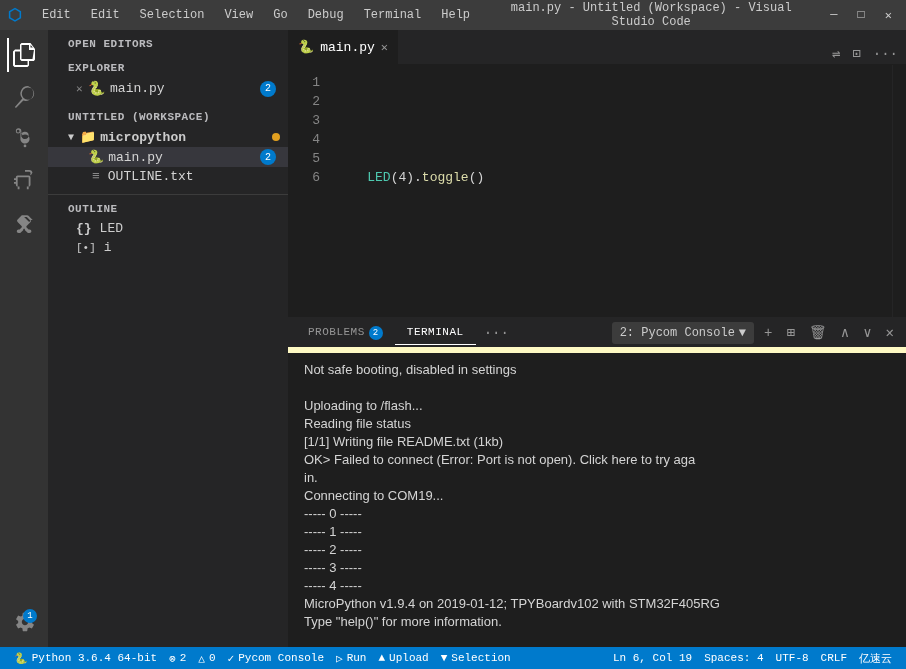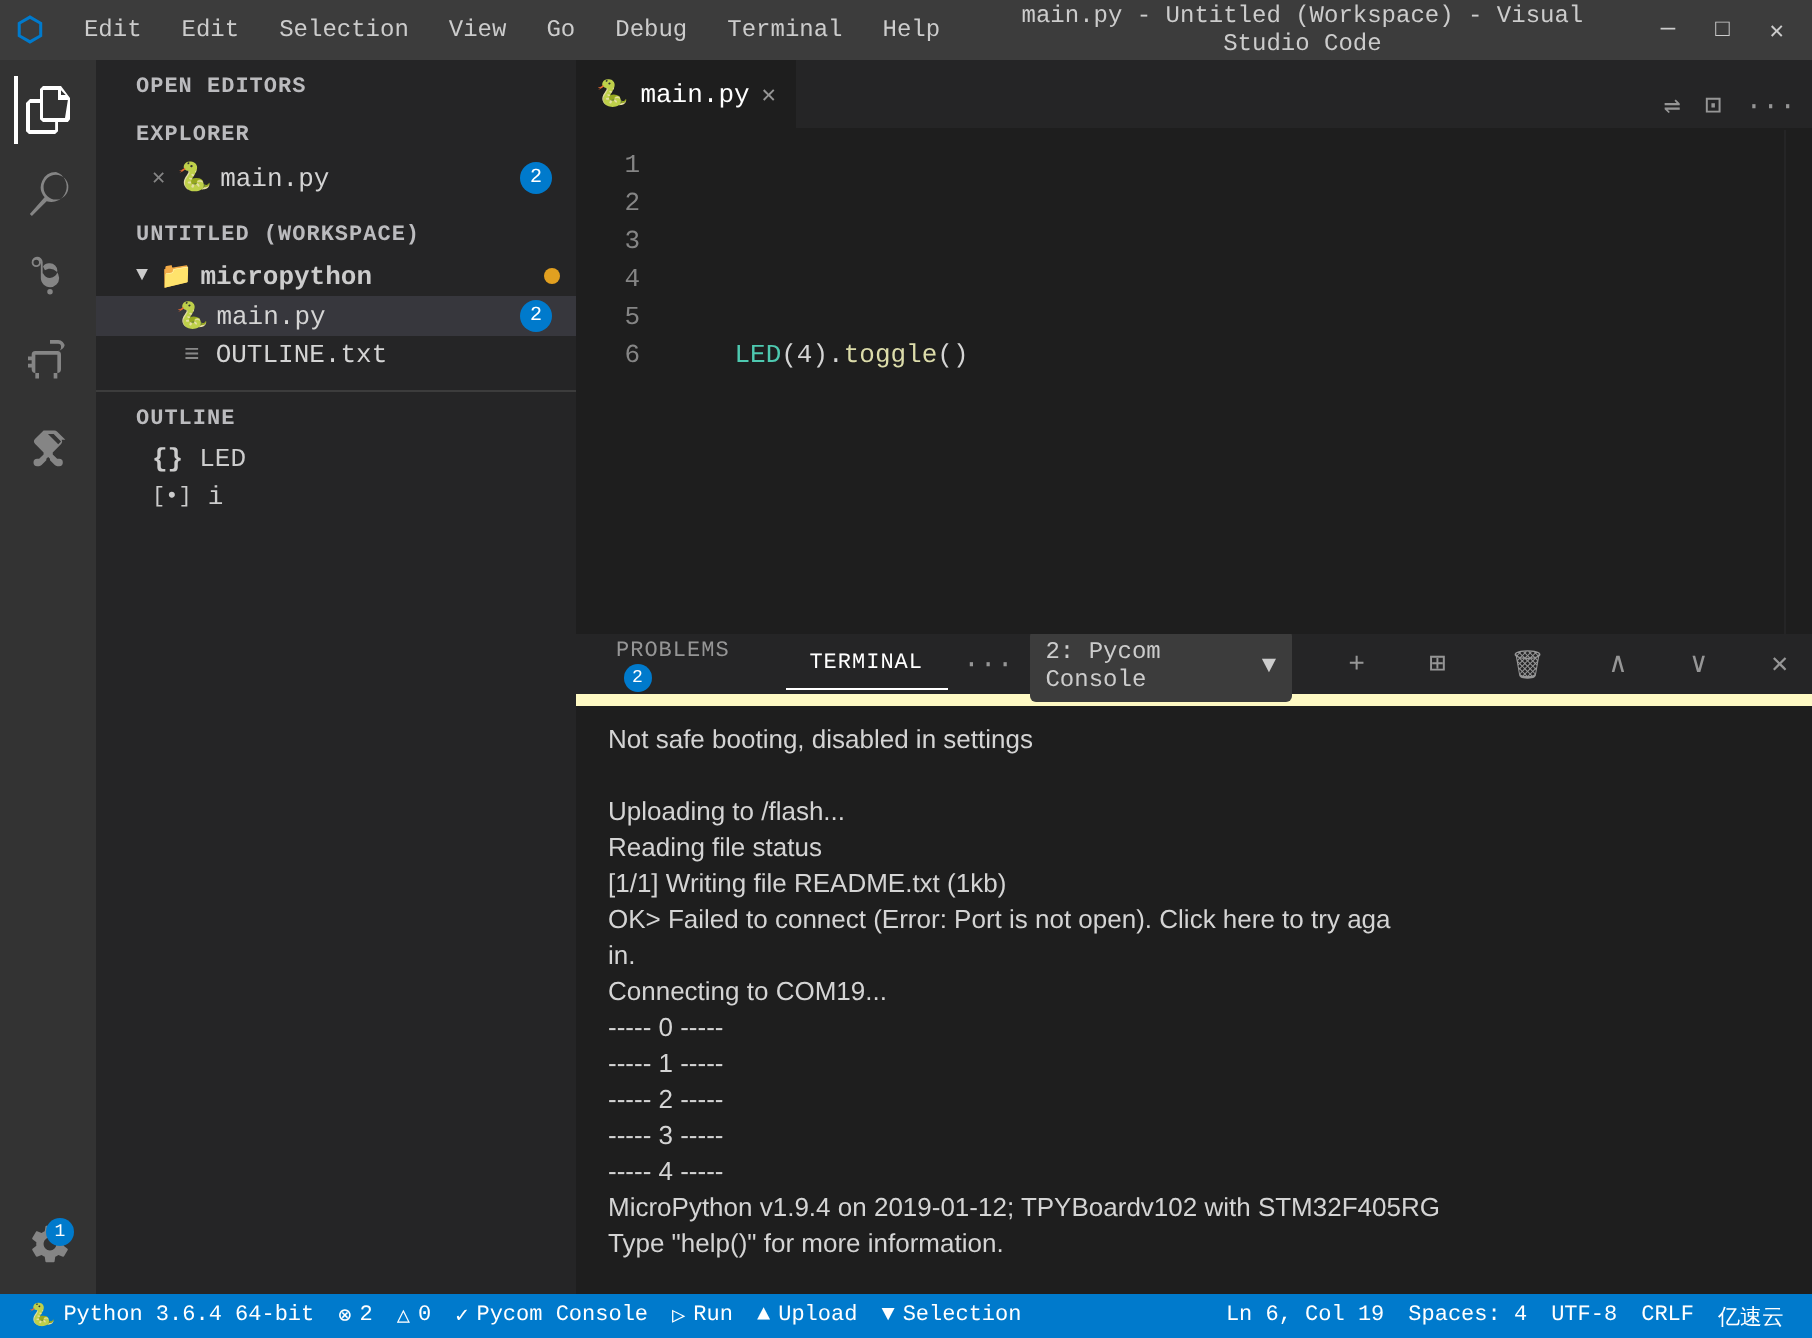--- a/index.html
+++ b/index.html
@@ -341,21 +341,21 @@
       display: inline-flex;
       align-items: center;
       justify-content: center;
       padding: 0 3px;
       margin-left: 4px;
     }
     .terminal-tabs-right {
       margin-left: auto;
       display: flex;
       align-items: center;
-      gap: 24px;
+      gap: 6px;
     }
     .terminal-tab-name {
       display: flex;
       align-items: center;
       gap: 4px;
       padding: 4px 8px;
       font-size: 12px;
       color: #cccccc;
       background: #3c3c3c;
       border-radius: 3px;

